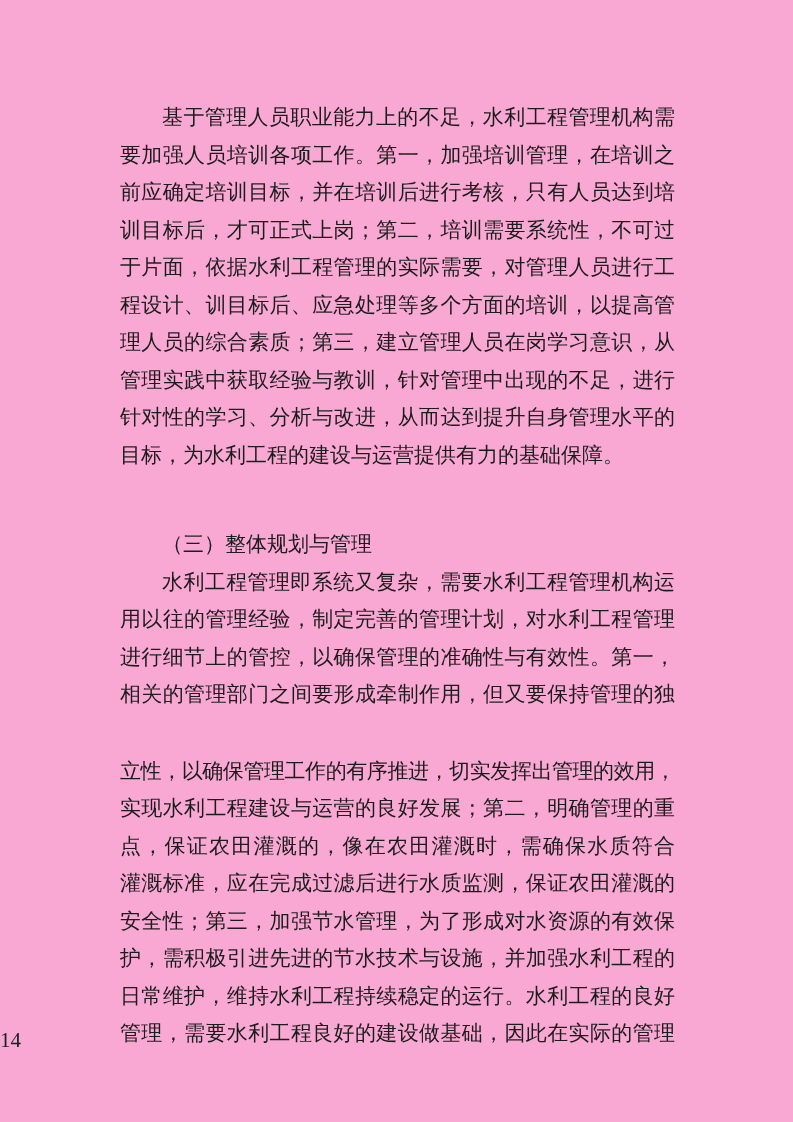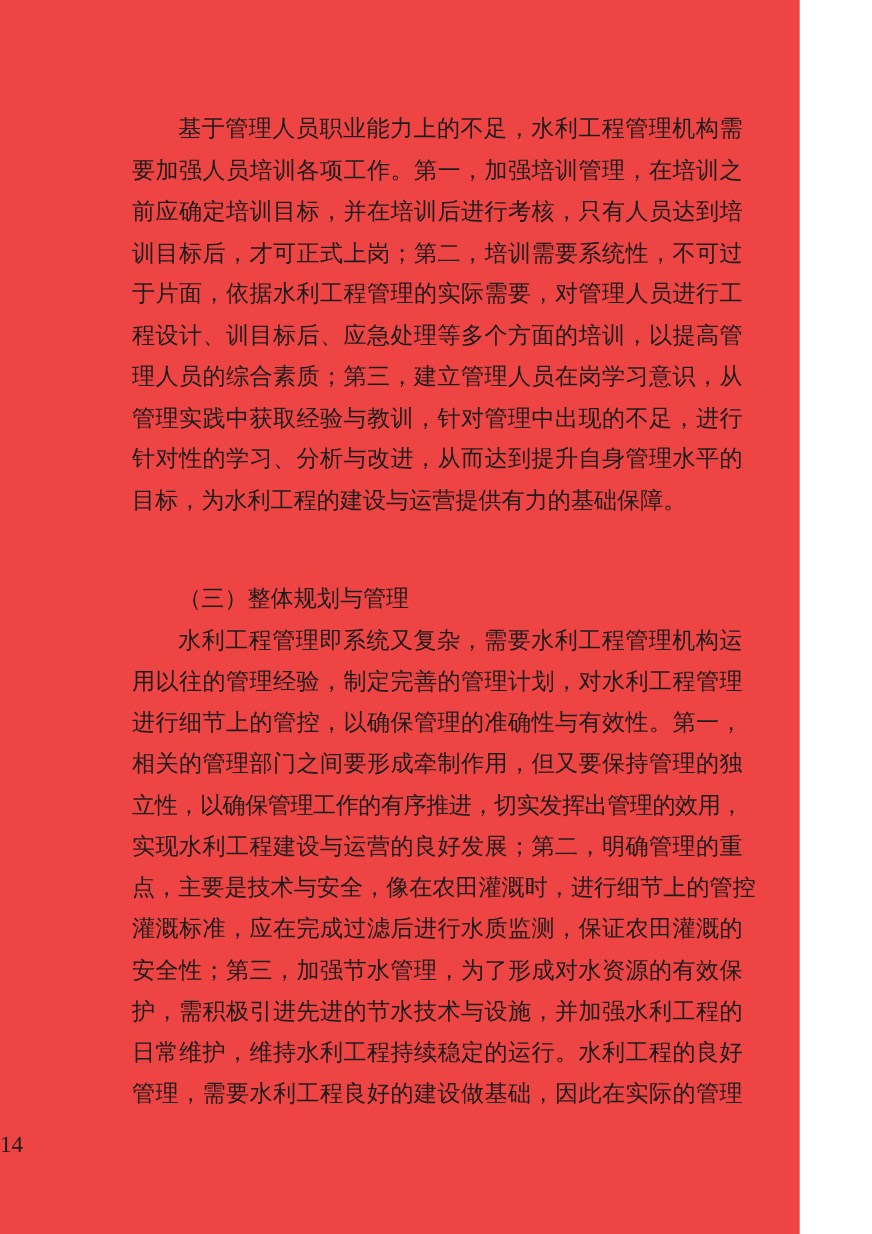--- a/index.html
+++ b/index.html
@@ -3,23 +3,23 @@
 <meta charset="utf-8">
 <style>
   * { margin: 0; padding: 0; box-sizing: border-box; }
   html, body {
     width: 793px;
     background: #ffffff;
     font-family: "Liberation Serif", "DejaVu Serif", serif;
   }
   .page {
     position: relative;
-    width: 727px;
+    width: 793px;
     height: 1122px;
-    background: #ef4444;
+    background: #f9a8d4;
     overflow: hidden;
     color: #1c1c1c;
   }
   .content {
     position: absolute;
     left: 120px;
     top: 99px;
     width: 555px;
   }
   .line {
@@ -29,21 +29,21 @@
     color: #1c1c1c;
     text-align: justify;
     text-align-last: justify;
     text-justify: inter-character;
     white-space: nowrap;
     overflow: visible;
   }
   .indent { text-indent: 42px; }
   .para-end { text-align-last: left; }
   .heading { text-align-last: left; margin-top: 52px; }
-  .tight { letter-spacing: -0.8px; }
+  .tight { letter-spacing: -0.8px; margin-top: 39px; }
   .page-number {
     position: absolute;
     left: 0;
     top: 1022px;
     width: 793px;
     height: 37.5px;
     line-height: 37.5px;
     text-align: left;
     font-size: 21px;
     color: #1c1c1c;
@@ -70,21 +70,21 @@
 
     <div class="line heading indent">（三）整体规划与管理</div>
 
     <div>
       <div class="line indent">水利工程管理即系统又复杂，需要水利工程管理机构运</div>
       <div class="line">用以往的管理经验，制定完善的管理计划，对水利工程管理</div>
       <div class="line">进行细节上的管控，以确保管理的准确性与有效性。第一，</div>
       <div class="line">相关的管理部门之间要形成牵制作用，但又要保持管理的独</div>
       <div class="line tight">立性，以确保管理工作的有序推进，切实发挥出管理的效用，</div>
       <div class="line">实现水利工程建设与运营的良好发展；第二，明确管理的重</div>
-      <div class="line">点，主要是技术与安全，像在农田灌溉时，进行细节上的管控</div>
+      <div class="line">点，保证农田灌溉的，像在农田灌溉时，需确保水质符合</div>
       <div class="line">灌溉标准，应在完成过滤后进行水质监测，保证农田灌溉的</div>
       <div class="line">安全性；第三，加强节水管理，为了形成对水资源的有效保</div>
       <div class="line">护，需积极引进先进的节水技术与设施，并加强水利工程的</div>
       <div class="line">日常维护，维持水利工程持续稳定的运行。水利工程的良好</div>
       <div class="line">管理，需要水利工程良好的建设做基础，因此在实际的管理</div>
     </div>
 
   </div>
 
   <div class="page-number">14</div>

